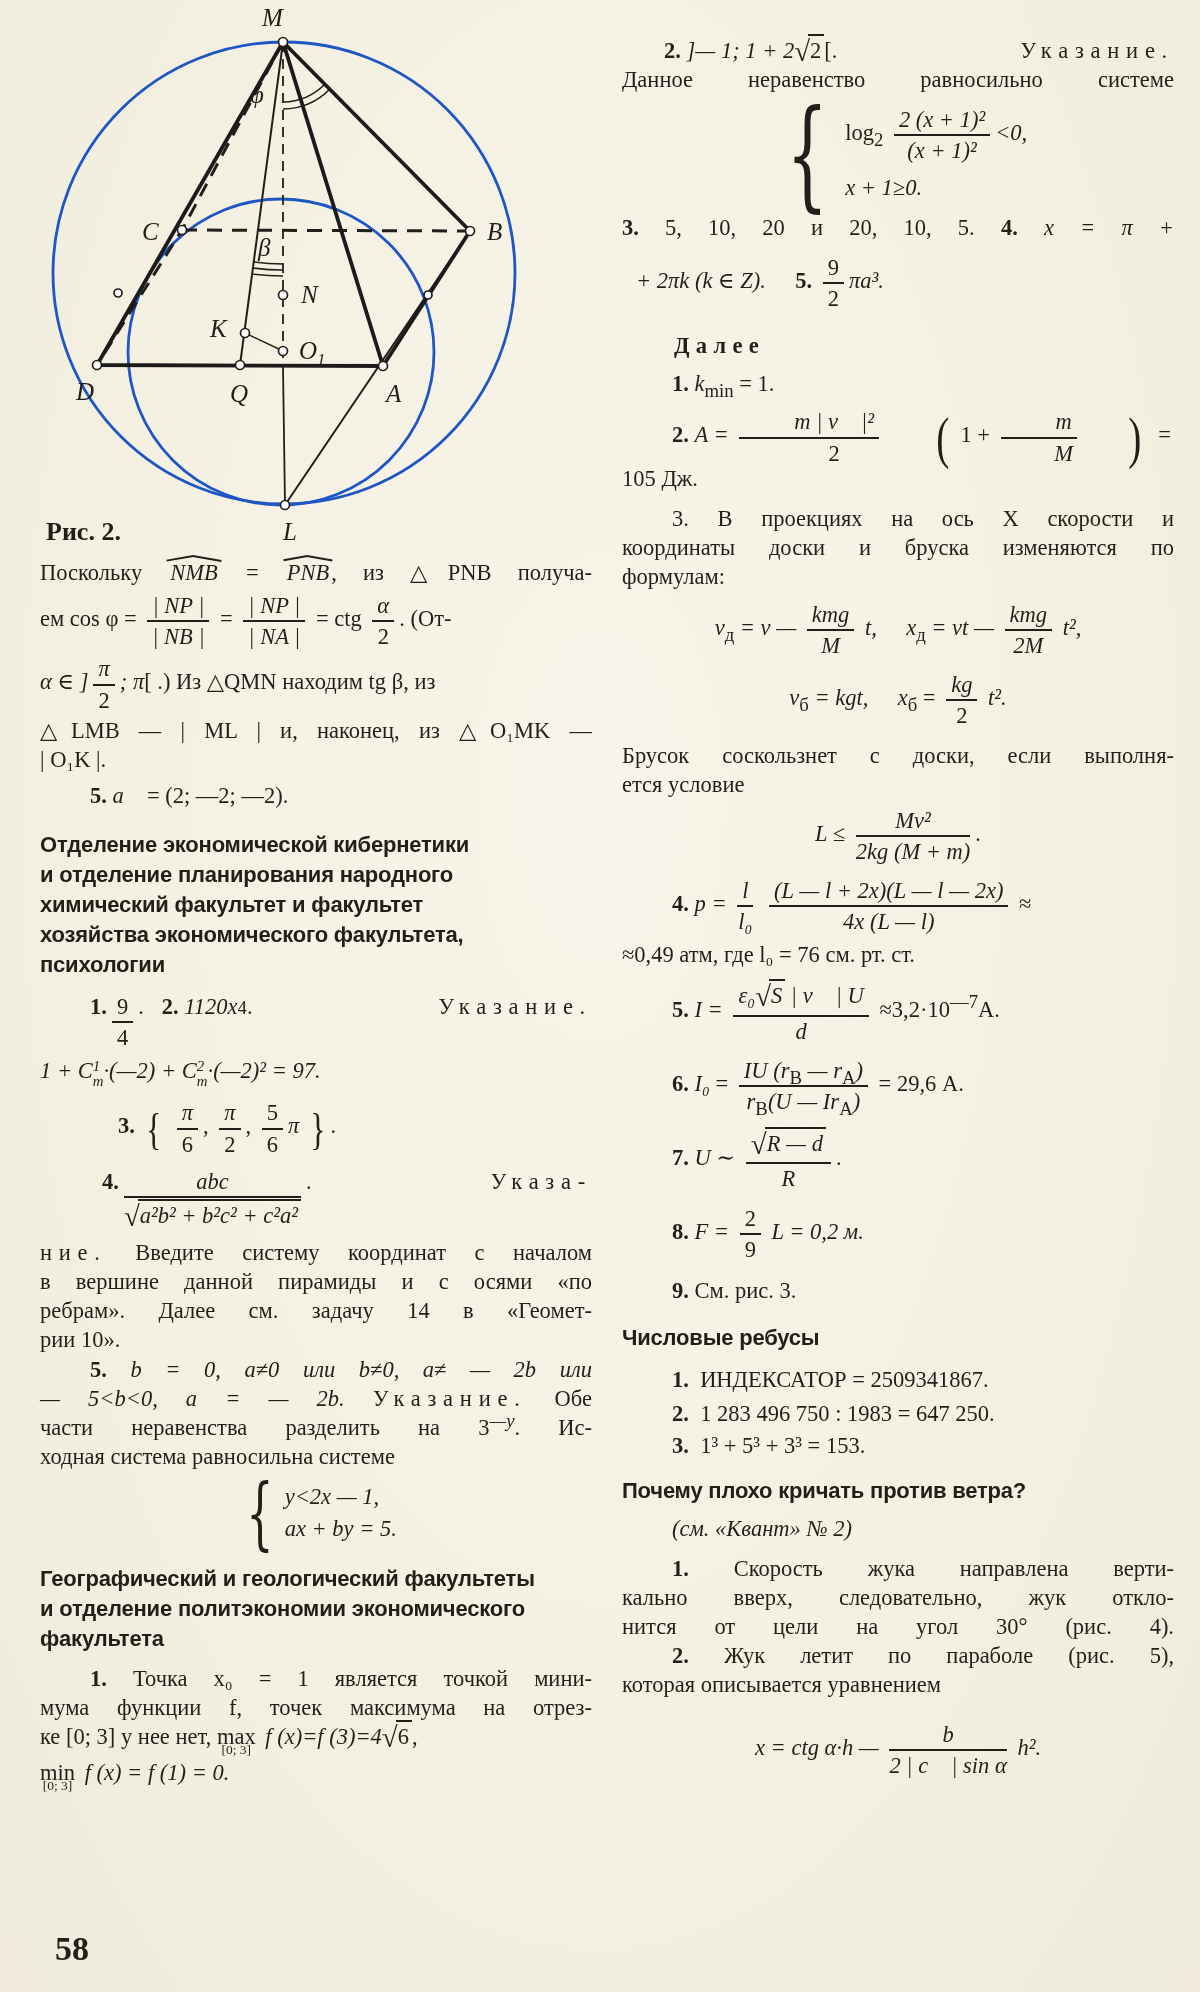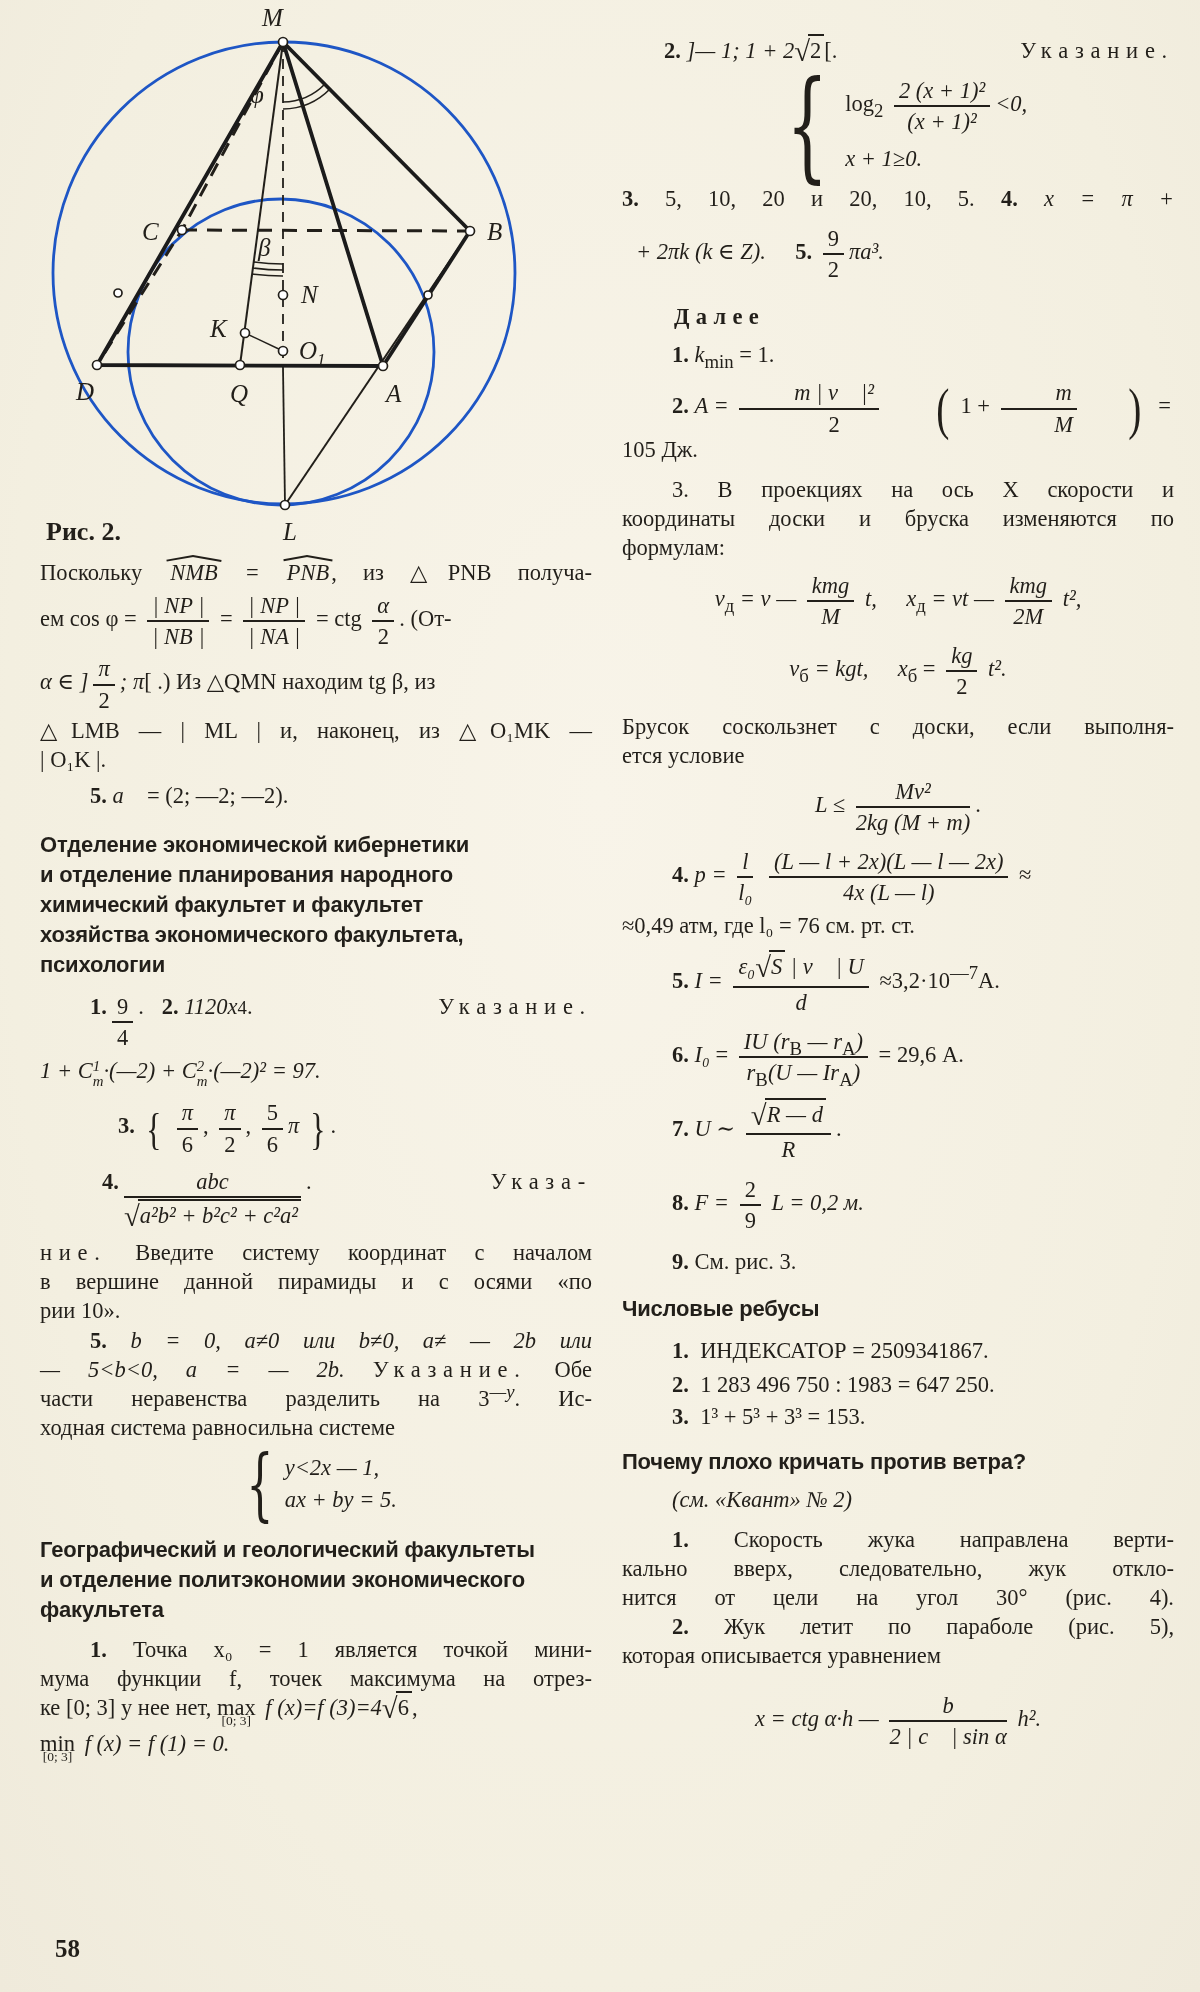--- a/index.html
+++ b/index.html
@@ -40,21 +40,21 @@
   
   .sys{display:flex;align-items:center;margin:6px 0;}
   .sysb{font-family:"DejaVu Serif",serif;display:inline-block;transform:scaleX(0.55);line-height:0.85;font-weight:400;}
   .sysb.tall{font-size:120px;}
   .sysb.mid{font-size:78px;}
   .syslines{display:inline-block;}
   
   .bp{display:inline-block;font-size:2.5em;line-height:0;vertical-align:middle;transform:scaleX(0.7);font-weight:300;margin:0 1px;}
   .br2{display:inline-block;font-size:2em;line-height:0;vertical-align:middle;transform:scaleX(0.7);font-weight:300;margin:0 2px;}
   sup,sub{line-height:0;}
-  .pgnum{position:absolute;left:55px;top:1936px;font-weight:bold;font-size:25px;font-family:Liberation Serif, serif;}
+  .pgnum{position:absolute;left:55px;top:1936px;font-weight:bold;font-size:34px;font-family:Liberation Serif, serif;}
   .fig{position:absolute;left:0;top:0;width:560px;height:548px;}
   .flbl{font-family:"Liberation Serif","DejaVu Serif",serif;font-style:italic;font-size:25px;fill:#221f1a;}
   .fcap{font-family:"Liberation Serif","DejaVu Serif",serif;font-weight:bold;font-size:26px;fill:#221f1a;}
   .gap18{display:inline-block;width:18px;}
   .mla{margin-left:auto;}
   .flexln{display:flex;align-items:baseline;}
 </style>
 </head>
 <body>
 
@@ -182,20 +182,21 @@
         <span class="n m">abc</span>
         <span class="d"><span class="sq"><span class="rsym">√</span><span class="rd m">a²b² + b²c² + c²a²</span></span></span>
       </span>
         <span>.</span>
       <span class="sp mla">Указа-</span>
     </div>
     <div class="ln jlast" style="margin-top:8px;">
       <span class="sp">ние.</span> <span>Введите систему координат с началом</span>
     </div>
     <div class="ln jlast">в вершине данной пирамиды и с осями «по</div>
+    <div class="ln jlast">ребрам». Далее см. задачу 14 в «Геомет-</div>
     <div class="ln">рии 10».</div>
     <div class="ln jlast ind" style="margin-top:4px;">
       <b class="num">5.</b> <span class="m">b = 0,  a≠0  или  b≠0,  a≠ — 2b  или</span>
     </div>
     <div class="ln jlast">
       <span class="m">— 5&lt;b&lt;0,  a = — 2b.</span> <span class="sp">Указание.</span> <span>Обе</span>
     </div>
     <div class="ln jlast">
       <span>части неравенства разделить на 3</span><sup class="m">—y</sup><span>.  Ис-</span>
     </div>
@@ -230,20 +231,21 @@
     </div>
   </div>
 
   <div class="col colR">
 
     <div class="ln flexln" style="margin-top:12px;padding-left:42px;">
       <b class="num">2.</b>&nbsp;
       <span class="m">]— 1;  1 + 2</span><span class="sq"><span class="rsym">√</span><span class="rd">2</span></span><span>[.</span>
       <span class="sp mla">Указание.</span>
     </div>
+    <div class="ln jlast">Данное неравенство равносильно системе</div>
 
     <div class="sys" style="justify-content:center;margin:10px 0;">
       <span class="sysb tall">{</span>
       <span class="syslines">
         <div>
           <span>log</span><sub>2</sub>
           <span class="fr"><span class="n m">2 (x + 1)²</span><span class="d m">(x + 1)²</span></span><span class="m">&lt;0,</span>
         </div>
         <div class="m" style="margin-top:12px;">x + 1≥0.</div>
       </span>

